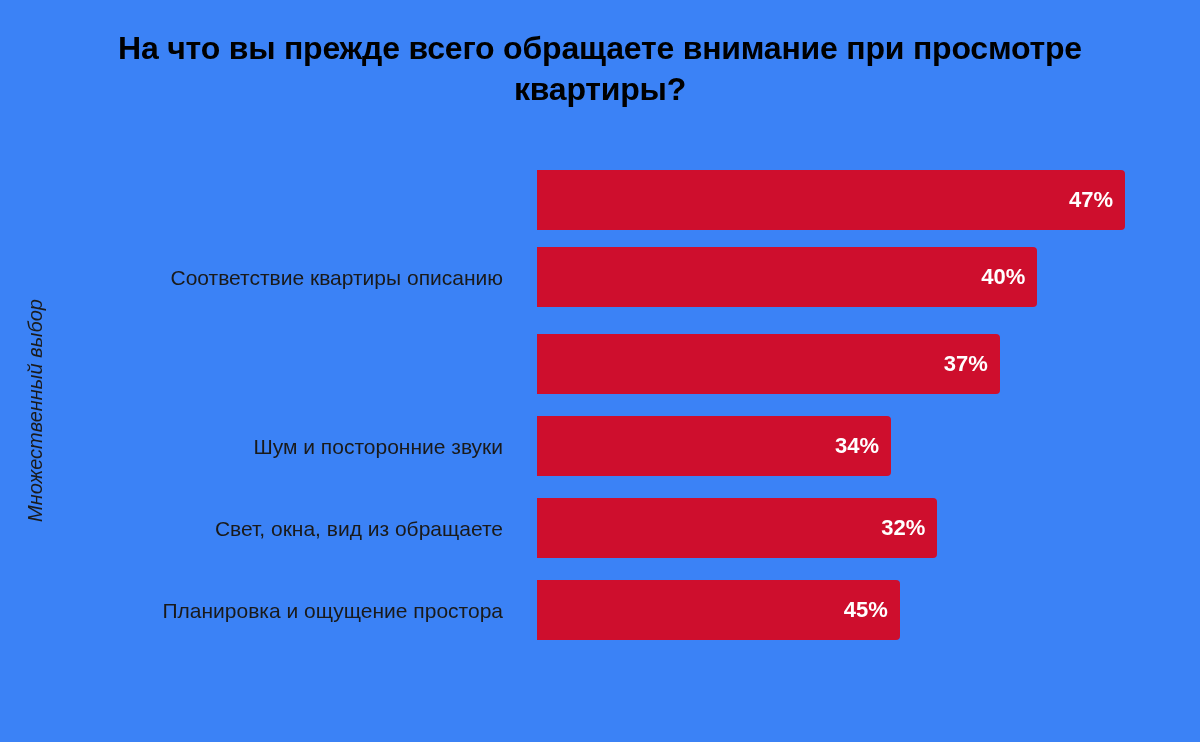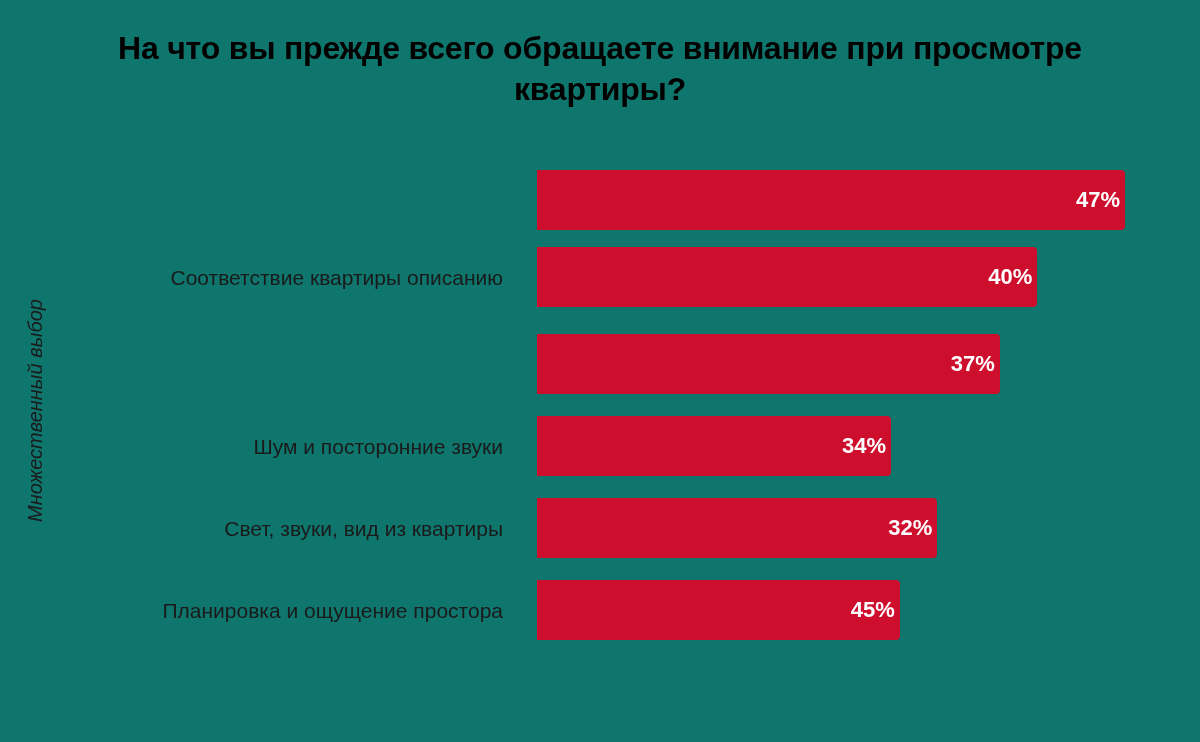--- a/index.html
+++ b/index.html
@@ -12,21 +12,21 @@
     width: 1200px;
     height: 742px;
     position: relative;
     font-family: "Liberation Sans", sans-serif;
     overflow: hidden;
   }
 
   .chart-root {
     position: absolute;
     inset: 0;
-    background: #0f766e;
+    background: #3b82f6;
   }
 
   
   .chart-title {
     position: absolute;
     left: 90px;
     top: 28px;
     width: 1020px;
     text-align: center;
     font-size: 32px;
@@ -98,21 +98,21 @@
     border-radius: 0 4px 4px 0;
     display: flex;
     align-items: center;
     justify-content: flex-end;
   }
 
   .bar-value {
     color: #ffffff;
     font-size: 22px;
     font-weight: bold;
-    padding-right: 5px;
+    padding-right: 12px;
     line-height: 1;
     white-space: nowrap;
   }
 </style>
 </head>
 <body>
 
 <div class="chart-root">
 
   <div class="chart-title">На что вы прежде всего обращаете внимание при просмотре квартиры?</div>
@@ -143,21 +143,21 @@
     </div>
 
     <div class="bar-row" style="top:246px;">
       <div class="cat-label">Шум и посторонние звуки</div>
       <div class="bar" id="bar3" style="width: 354px; background: rgb(206, 14, 45);">
         <span class="bar-value">34%</span>
       </div>
     </div>
 
     <div class="bar-row" style="top:328px;">
-      <div class="cat-label">Свет, звуки, вид из квартиры</div>
+      <div class="cat-label">Свет, окна, вид из обращаете</div>
       <div class="bar" id="bar4" style="width: 400.32px; background: rgb(206, 14, 45);">
         <span class="bar-value">32%</span>
       </div>
     </div>
 
     <div class="bar-row" style="top:410px;">
       <div class="cat-label">Планировка и ощущение простора</div>
       <div class="bar" id="bar5" style="width: 362.79px; background: rgb(206, 14, 45);">
         <span class="bar-value">45%</span>
       </div>

